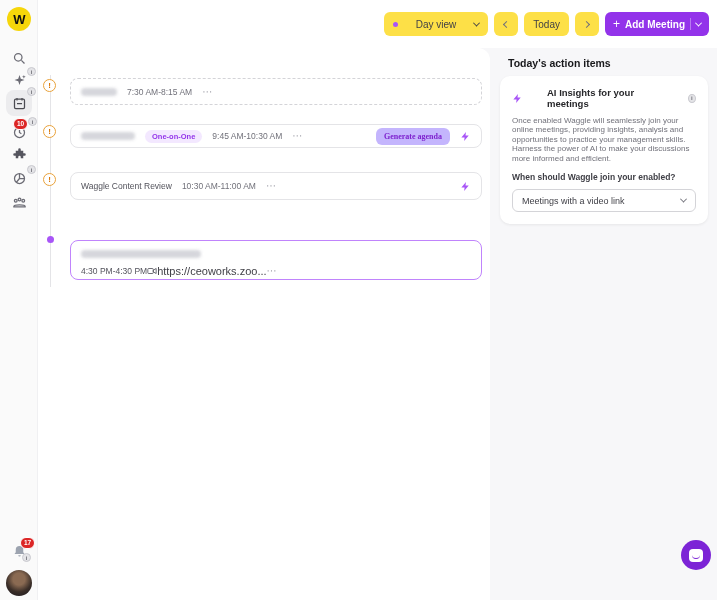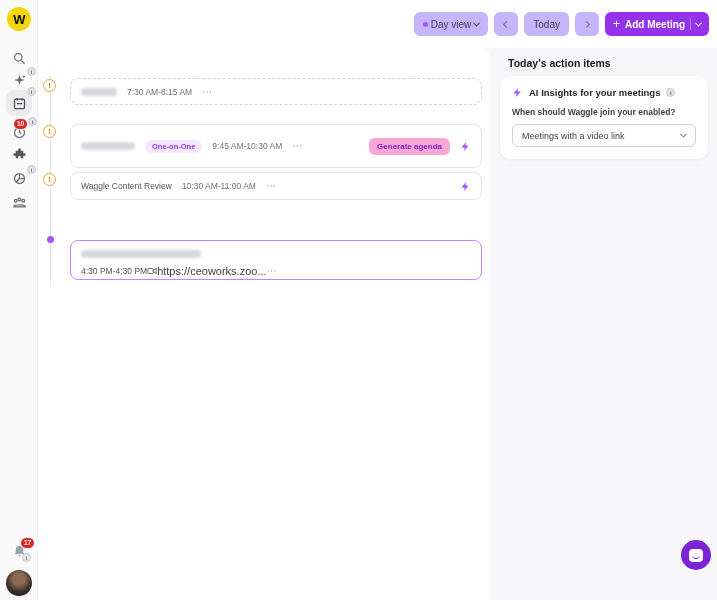--- a/index.html
+++ b/index.html
@@ -16,21 +16,21 @@
   .info-badge { width:9px; height:9px; border-radius:50%; background:#e4e4e7; border:1px solid #c9c9cf; color:#71717a; font-size:6px; font-weight:700; display:flex; align-items:center; justify-content:center; line-height:1; }
   .red-badge { background:#dc2626; color:#fff; font-size:6.5px; font-weight:700; border-radius:7px; padding:1px 3px; line-height:1.2; border:1px solid #fff; }
   .avatar { left:6px; top:570px; width:26px; height:26px; border-radius:50%; background:radial-gradient(circle at 50% 35%, #8a6a52 0 28%, #3a2e28 60%, #17141c 100%); cursor:pointer; }
 
   
   .header { left:38px; top:0; right:0; height:48px; background:#fff; z-index:4; }
   .title { left:10px; top:9px; font-size:15px; font-weight:700; color:#18181b; display:flex; align-items:center; gap:5px; }
   .sort-ic { display:flex; flex-direction:column; gap:1px; color:#71717a; }
   .subtitle-row { left:10px; top:28px; display:flex; align-items:center; gap:8px; }
   .subtitle { font-size:8.5px; color:#71717a; }
-  .pill { background:#c4b5fd; border:none; border-radius:6px; display:flex; align-items:center; gap:3px; color:#3f3f46; cursor:pointer; font-family:inherit; }
+  .pill { background:#fde047; border:none; border-radius:6px; display:flex; align-items:center; gap:18px; color:#3f3f46; cursor:pointer; font-family:inherit; }
   .sync-btn { font-size:8px; color:#52525b; padding:3px 7px; border-radius:5px; }
   .controls { right:8px; top:12px; display:flex; align-items:center; gap:6px; }
   .ctl { height:24px; font-size:10px; padding:0 9px; }
   .dot { width:5px; height:5px; border-radius:50%; background:#a855f7; }
   .chev { width:5px; height:5px; border-right:1.5px solid currentColor; border-bottom:1.5px solid currentColor; display:inline-block; }
   .chev.down { transform:rotate(45deg) translate(-1px,-1px); }
   .chev.up { transform:rotate(-135deg); }
   .chev.left { transform:rotate(135deg); }
   .chev.right { transform:rotate(-45deg); }
   .arrow-btn { width:24px; height:24px; display:flex; align-items:center; justify-content:center; color:#71717a; }
@@ -44,31 +44,31 @@
   .marker { left:5px; width:13px; height:13px; border-radius:50%; background:#fff; border:1.5px solid #e9a23b; color:#d97706; font-size:8px; font-weight:700; display:flex; align-items:center; justify-content:center; line-height:1; z-index:2; }
   .pdot { left:9px; width:7px; height:7px; border-radius:50%; background:#a855f7; z-index:2; }
   .event { left:32px; width:412px; background:#fff; border:1px solid #e4e4e7; border-radius:8px; display:flex; align-items:center; gap:10px; padding:0 10px; cursor:pointer; }
   .event.dashed { border:1px dashed #d4d4d8; }
   .event.active { border:1.5px solid #c084fc; display:block; padding:7px 10px 6px; }
   .blur-blob { height:8px; border-radius:4px; background:#cfd0d6; filter:blur(1.5px); opacity:.85; }
   .ev-time { font-size:8.5px; color:#71717a; white-space:nowrap; }
   .ev-title { font-size:8.5px; color:#52525b; white-space:nowrap; }
   .more { font-size:10px; color:#a1a1aa; cursor:pointer; line-height:1; }
   .tag { background:#f3e8ff; color:#9333ea; font-size:7.5px; font-weight:700; padding:2px 7px; border-radius:8px; white-space:nowrap; }
-  .gen-btn { margin-left:auto; background:#f9a8d4; color:#7e22ce; font-size:8px; font-weight:700; padding:4px 8px; border:none; border-radius:6px; cursor:pointer; white-space:nowrap; font-family:Liberation Sans, sans-serif; }
+  .gen-btn { margin-left:auto; background:#c4b5fd; color:#7e22ce; font-size:8px; font-weight:700; padding:4px 8px; border:none; border-radius:6px; cursor:pointer; white-space:nowrap; font-family:Liberation Serif, serif; }
   .zap { color:#a855f7; display:flex; cursor:pointer; }
   .zap svg { width:11px; height:11px; }
   .row2 { display:flex; align-items:center; margin-top:7px; }
   .vid-ic { color:#52525b; display:flex; }
   .link { font-size:11px; color:#3f3f46; }
 
   
   .panel-heading { left:28px; top:9px; font-size:10.5px; font-weight:700; color:#18181b; }
   .ai-card { left:20px; right:9px; top:28px; background:#fff; border-radius:10px; box-shadow:0 1px 3px rgba(0,0,0,.07); padding:11px 12px 12px; }
-  .ai-title-row { display:flex; align-items:center; gap:6px; }
+  .ai-title-row { display:flex; align-items:center; gap:24px; }
   .ai-title { font-size:9.5px; font-weight:700; color:#27272a; }
   .ai-body { margin-top:7px; font-size:8px; line-height:1.18; color:#71717a; }
   .ai-q { margin-top:9px; font-size:8.5px; font-weight:700; color:#3f3f46; }
   .select { margin-top:7px; height:23px; background:#fff; border:1px solid #d4d4d8; border-radius:6px; display:flex; align-items:center; justify-content:space-between; padding:0 9px; font-size:9px; color:#3f3f46; cursor:pointer; }
   .select .chev { color:#71717a; }
 
   
   .chat-fab { left:681px; top:540px; width:30px; height:30px; border-radius:50%; background:#7c24d6; border:none; cursor:pointer; display:flex; align-items:center; justify-content:center; z-index:6; }
   .chat-face { width:14px; height:13px; background:#fff; border-radius:4px; position:relative; }
   .chat-face::after { content:""; position:absolute; left:3px; right:3px; bottom:3px; height:4px; border:1.5px solid #7c24d6; border-top:none; border-left:none; border-right:none; border-radius:0 0 4px 4px; }
@@ -178,20 +178,21 @@
   <div class="abs ai-card">
     <div class="ai-title-row">
       <span class="zap">
         <svg viewBox="0 0 24 24" fill="currentColor">
             <path d="M13 2 3 14h7l-1 8 10-12h-7l1-8z"></path>
           </svg>
       </span>
       <span class="ai-title">AI Insights for your meetings</span>
       <span class="info-badge">i</span>
     </div>
+    <p class="ai-body">Once enabled Waggle will seamlessly join your online meetings, providing insights, analysis and opportunities to practice your management skills. Harness the power of AI to make your discussions more informed and efficient.</p>
     <div class="ai-q">When should Waggle join your enabled?</div>
     <div class="select">
       <span>Meetings with a video link</span>
       <i class="chev down"></i>
     </div>
   </div>
 </aside>
 
 <main class="abs main">
   <div class="abs timeline"></div>
@@ -200,21 +201,21 @@
   <div class="abs marker" style="top:77px">!</div>
   <div class="abs marker" style="top:125px">!</div>
   <div class="abs pdot" style="top:188px"></div>
 
   <div class="abs event dashed" style="top:30px; height:27px">
     <span class="blur-blob" style="width:36px"></span>
     <span class="ev-time">7:30 AM-8:15 AM</span>
     <span class="more">⋯</span>
   </div>
 
-  <div class="abs event" style="top:76px; height:44px">
+  <div class="abs event" style="top:76px; height:24px">
     <span class="blur-blob" style="width:54px"></span>
     <span class="tag">One-on-One</span>
     <span class="ev-time">9:45 AM-10:30 AM</span>
     <span class="more">⋯</span>
     <button class="gen-btn">Generate agenda</button>
     <span class="zap">
       <svg viewBox="0 0 24 24" fill="currentColor">
           <path d="M13 2 3 14h7l-1 8 10-12h-7l1-8z"></path>
         </svg>
     </span>

